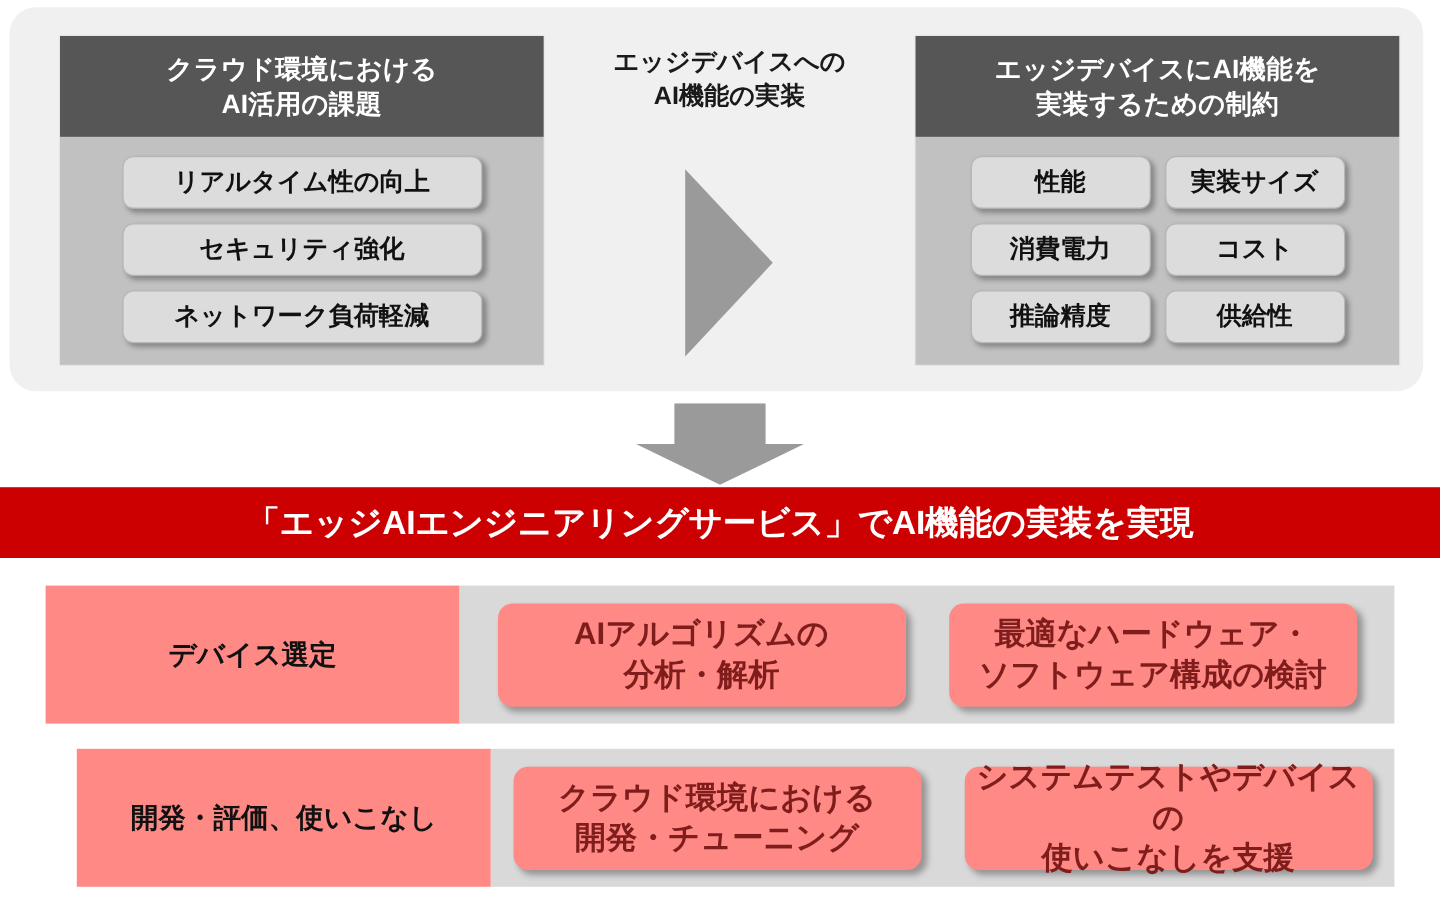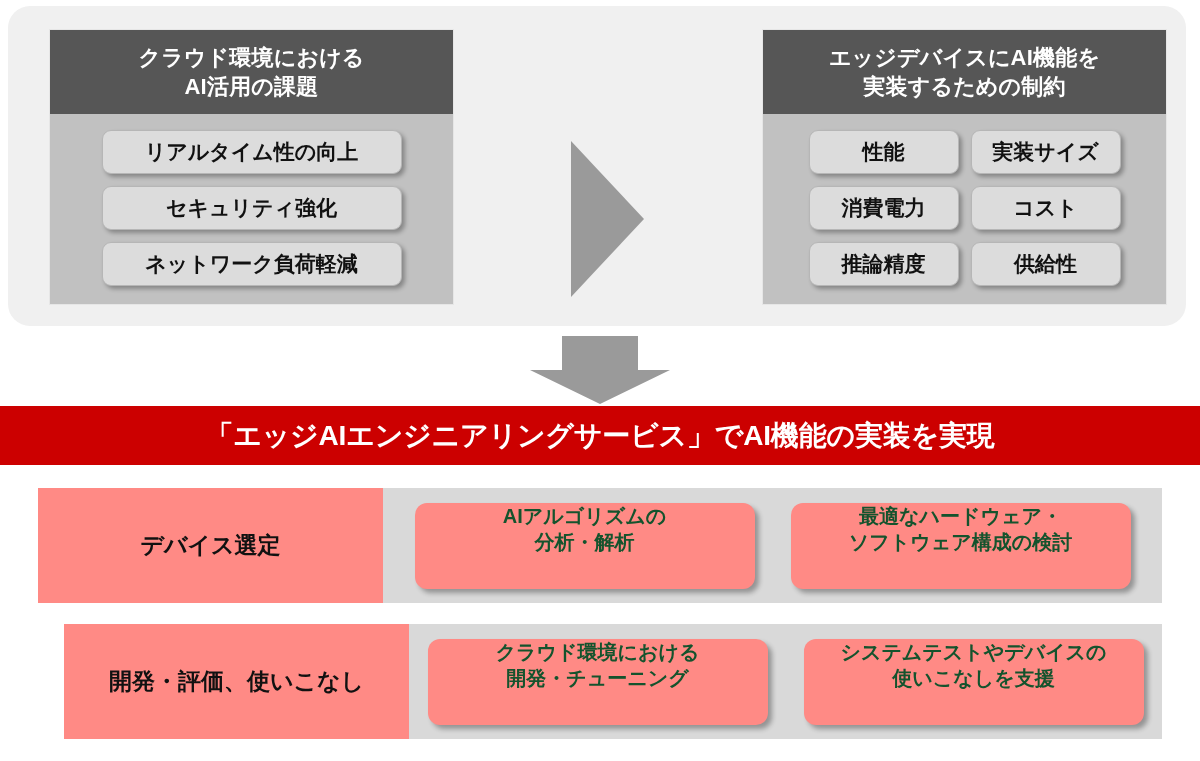--- a/index.html
+++ b/index.html
@@ -193,26 +193,26 @@
     justify-content: center;
     gap: 36px;
   }
 
   .card {
     width: 340px;
     height: 86px;
     background: #ff8a85;
     border-radius: 12px;
     box-shadow: 4px 4px 5px rgba(0,0,0,0.32);
-    color: #14532d;
-    font-size: 20px;
+    color: #7f1d1d;
+    font-size: 26px;
     font-weight: bold;
     line-height: 1.3;
     display: flex;
-    align-items: flex-start;
+    align-items: center;
     justify-content: center;
     text-align: center;
     padding: 0 8px;
   }
 </style>
 </head>
 <body>
 
 <div id="stage">
 
@@ -227,20 +227,24 @@
       </div>
       <div class="panel-body">
         <div class="pill-stack">
           <div class="pill pill-wide">リアルタイム性の向上</div>
           <div class="pill pill-wide">セキュリティ強化</div>
           <div class="pill pill-wide">ネットワーク負荷軽減</div>
         </div>
       </div>
     </div>
 
+    <div class="center-label">
+      <div>エッジデバイスへの</div>
+      <div>AI機能の実装</div>
+    </div>
     <div class="arrow-right"></div>
 
     <div class="panel panel-right">
       <div class="panel-header">
         <div>
           <div>エッジデバイスにAI機能を</div>
           <div>実装するための制約</div>
         </div>
       </div>
       <div class="panel-body">

